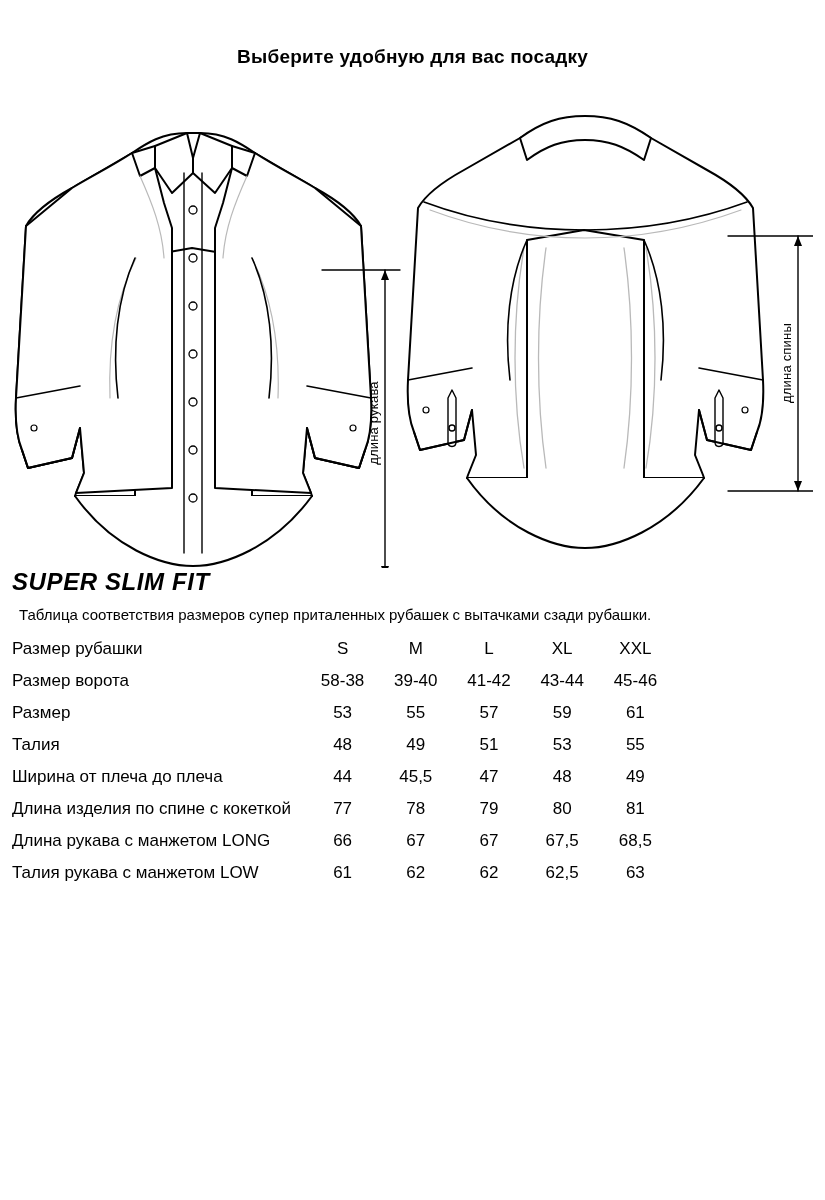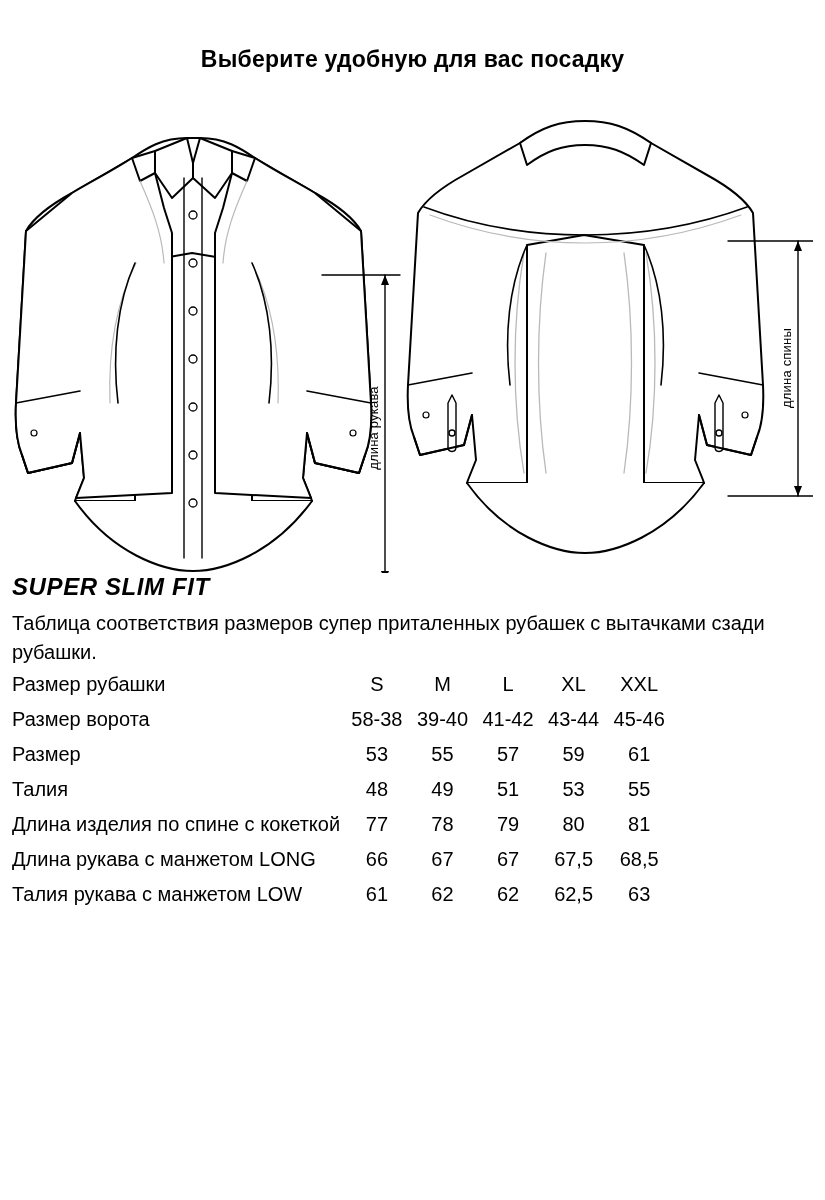--- a/index.html
+++ b/index.html
@@ -17,21 +17,21 @@
   }
   .page {
     width: 825px;
     height: 1200px;
     position: relative;
     box-sizing: border-box;
     padding: 0 12px;
   }
   .headline {
     text-align: center;
-    font-size: 23px;
+    font-size: 19px;
     font-weight: bold;
     letter-spacing: 0.2px;
     margin-top: 46px;
     margin-bottom: 0;
     color: #000;
   }
   .illustration {
     position: relative;
     width: 801px;
     height: 470px;
@@ -42,30 +42,30 @@
   }
   .fit-title {
     font-size: 24px;
     font-weight: bold;
     letter-spacing: 0.6px;
     margin: 0 0 8px 0;
     padding-left: 0px;
     font-style: italic;
   }
   .fit-desc {
-    font-size: 20px;
+    font-size: 15px;
     line-height: 1.45;
-    margin: 0;
+    margin: 7px;
     padding-right: 10px;
     max-width: 800px;
   }
   table.size-table {
     border-collapse: collapse;
     width: 660px;
-    font-size: 20px;
+    font-size: 17px;
   }
   table.size-table td, table.size-table th {
     padding: 6px 4px;
     vertical-align: middle;
     font-weight: normal;
     text-align: center;
     white-space: nowrap;
   }
   table.size-table td.rowlabel, table.size-table th.rowlabel {
     text-align: left;
@@ -300,20 +300,28 @@
       </tr>
       <tr>
         <td class="rowlabel">Талия</td>
         <td>48</td>
         <td>49</td>
         <td>51</td>
         <td>53</td>
         <td>55</td>
       </tr>
       <tr>
+        <td class="rowlabel">Ширина от плеча до плеча</td>
+        <td>44</td>
+        <td>45,5</td>
+        <td>47</td>
+        <td>48</td>
+        <td>49</td>
+      </tr>
+      <tr>
         <td class="rowlabel">Длина изделия по спине с кокеткой</td>
         <td>77</td>
         <td>78</td>
         <td>79</td>
         <td>80</td>
         <td>81</td>
       </tr>
       <tr>
         <td class="rowlabel">Длина рукава с манжетом LONG</td>
         <td>66</td>

